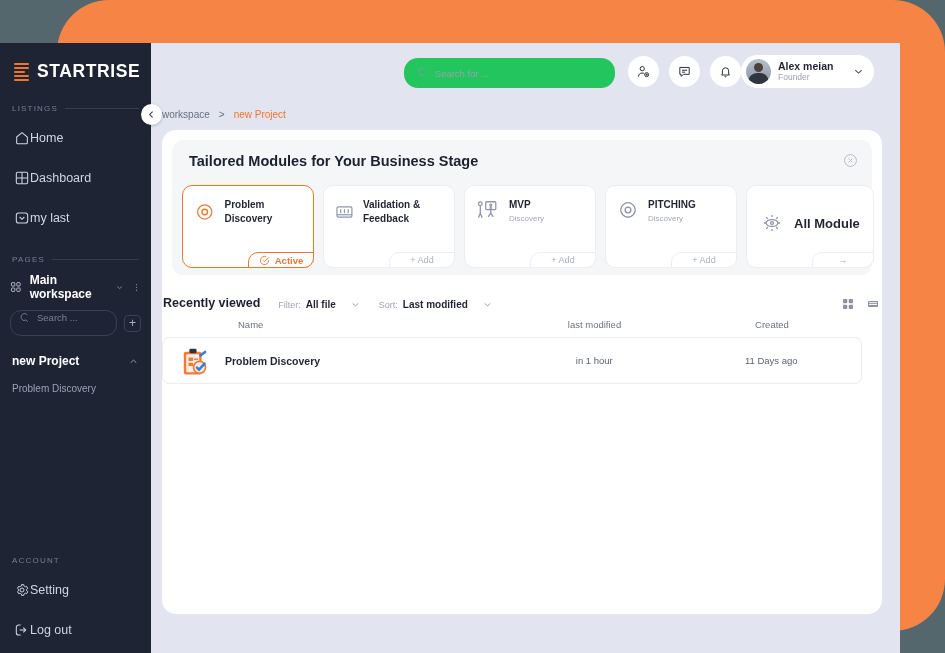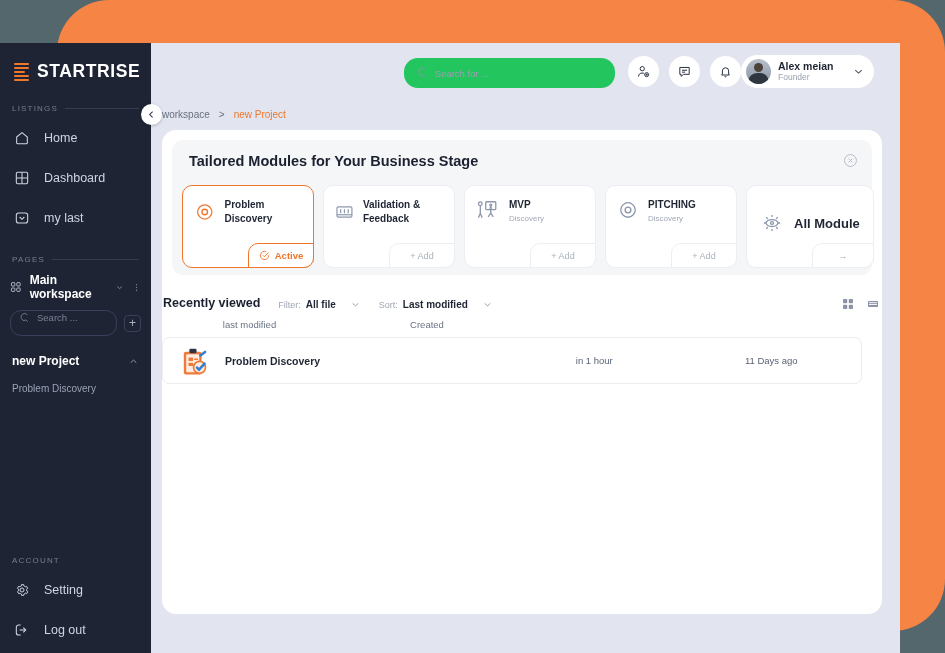--- a/index.html
+++ b/index.html
@@ -42,21 +42,21 @@
   }
 
   .sec-label {
     display:flex; align-items:center; gap:7px;
     font-size: 8px; letter-spacing: 1.2px; color:#747e93; padding: 0 12px;
     margin-top: 22px; text-transform: uppercase;
   }
   .sec-label .rule { flex:1; height:1px; background:#353d50; }
 
   .nav-item {
-    display:flex; align-items:center; gap:14px;
+    display:flex; align-items:center; 
     padding: 0 14px; height: 30px; margin-top: 10px;
     color:#cfd5e2; font-size: 12.5px; cursor: pointer;
   }
   .nav-item svg { flex: 0 0 16px; }
 
   .ws-row {
     display:flex; align-items:center; gap:8px; padding: 0 10px; height:24px;
     margin-top: 11px; color:#ffffff; font-size:12px; font-weight:700;
   }
   .ws-row .caret { margin-left:auto; }
@@ -147,21 +147,21 @@
   .mod-strip { position:absolute; left: 10px; top: 45px; display:flex; gap: 9px; }
   .mod-card {
     position:relative; width: 132px; height: 83px; background:#ffffff;
     border-radius: 10px; border: 1px solid #eceef3; cursor:pointer;
   }
   .mod-card.active { border: 1.4px solid #f0762b; }
   .mod-head { display:flex; align-items:center; gap:9px; padding: 12px 0 0 11px; }
   .mod-name { font-size: 10px; font-weight:700; color:#1f2533; line-height: 1.35; }
   .mod-sub { font-size: 8px; color:#a3a9b8; margin-top: 2px; }
   .mod-chip {
-    position:absolute; right:-1px; bottom:-1px; height: 25px; min-width: 66px;
+    position:absolute; right:-1px; bottom:-1px; height: 16px; min-width: 66px;
     border-radius: 10px 0 10px 0; border: 1px solid #eceef3;
     display:flex; align-items:center; justify-content:center; gap:5px;
     font-size: 9px; color:#aab0bd; background:#ffffff;
   }
   .mod-card.active .mod-chip { border-color:#f0762b; color:#f0762b; font-weight:700; font-size:9.5px; }
   .mod-card.wide { width: 128px; height: 83px; }
   .allmod-label { font-size: 13px; font-weight:700; color:#1f2533; }
 
   
   #rv-bar {
@@ -481,20 +481,21 @@
             <svg width="12" height="12" viewBox="0 0 24 24" fill="#8b93a4">
               <rect x="2" y="6" width="20" height="12" rx="1.6"></rect>
               <rect x="4" y="8.5" width="16" height="1.8" fill="#ffffff"></rect>
               <rect x="4" y="12" width="16" height="1.8" fill="#ffffff"></rect>
             </svg>
           </span>
         </div>
 
         <div id="table">
           <div id="thead">
+            <span class="col-name">Name</span>
             <span class="col-mod">last modified</span>
             <span class="col-cre">Created</span>
           </div>
 
           <div id="trow">
             <span class="cell-name">
               <svg width="34" height="34" viewBox="0 0 40 40">
                 <rect x="8" y="9" width="21" height="27" rx="2.5" fill="#f07a38"></rect>
                 <rect x="10.8" y="12" width="15.4" height="21.3" rx="1.6" fill="#fdece2"></rect>
                 <rect x="14.5" y="5.6" width="8.5" height="5.2" rx="1.6" fill="#2c3547"></rect>

